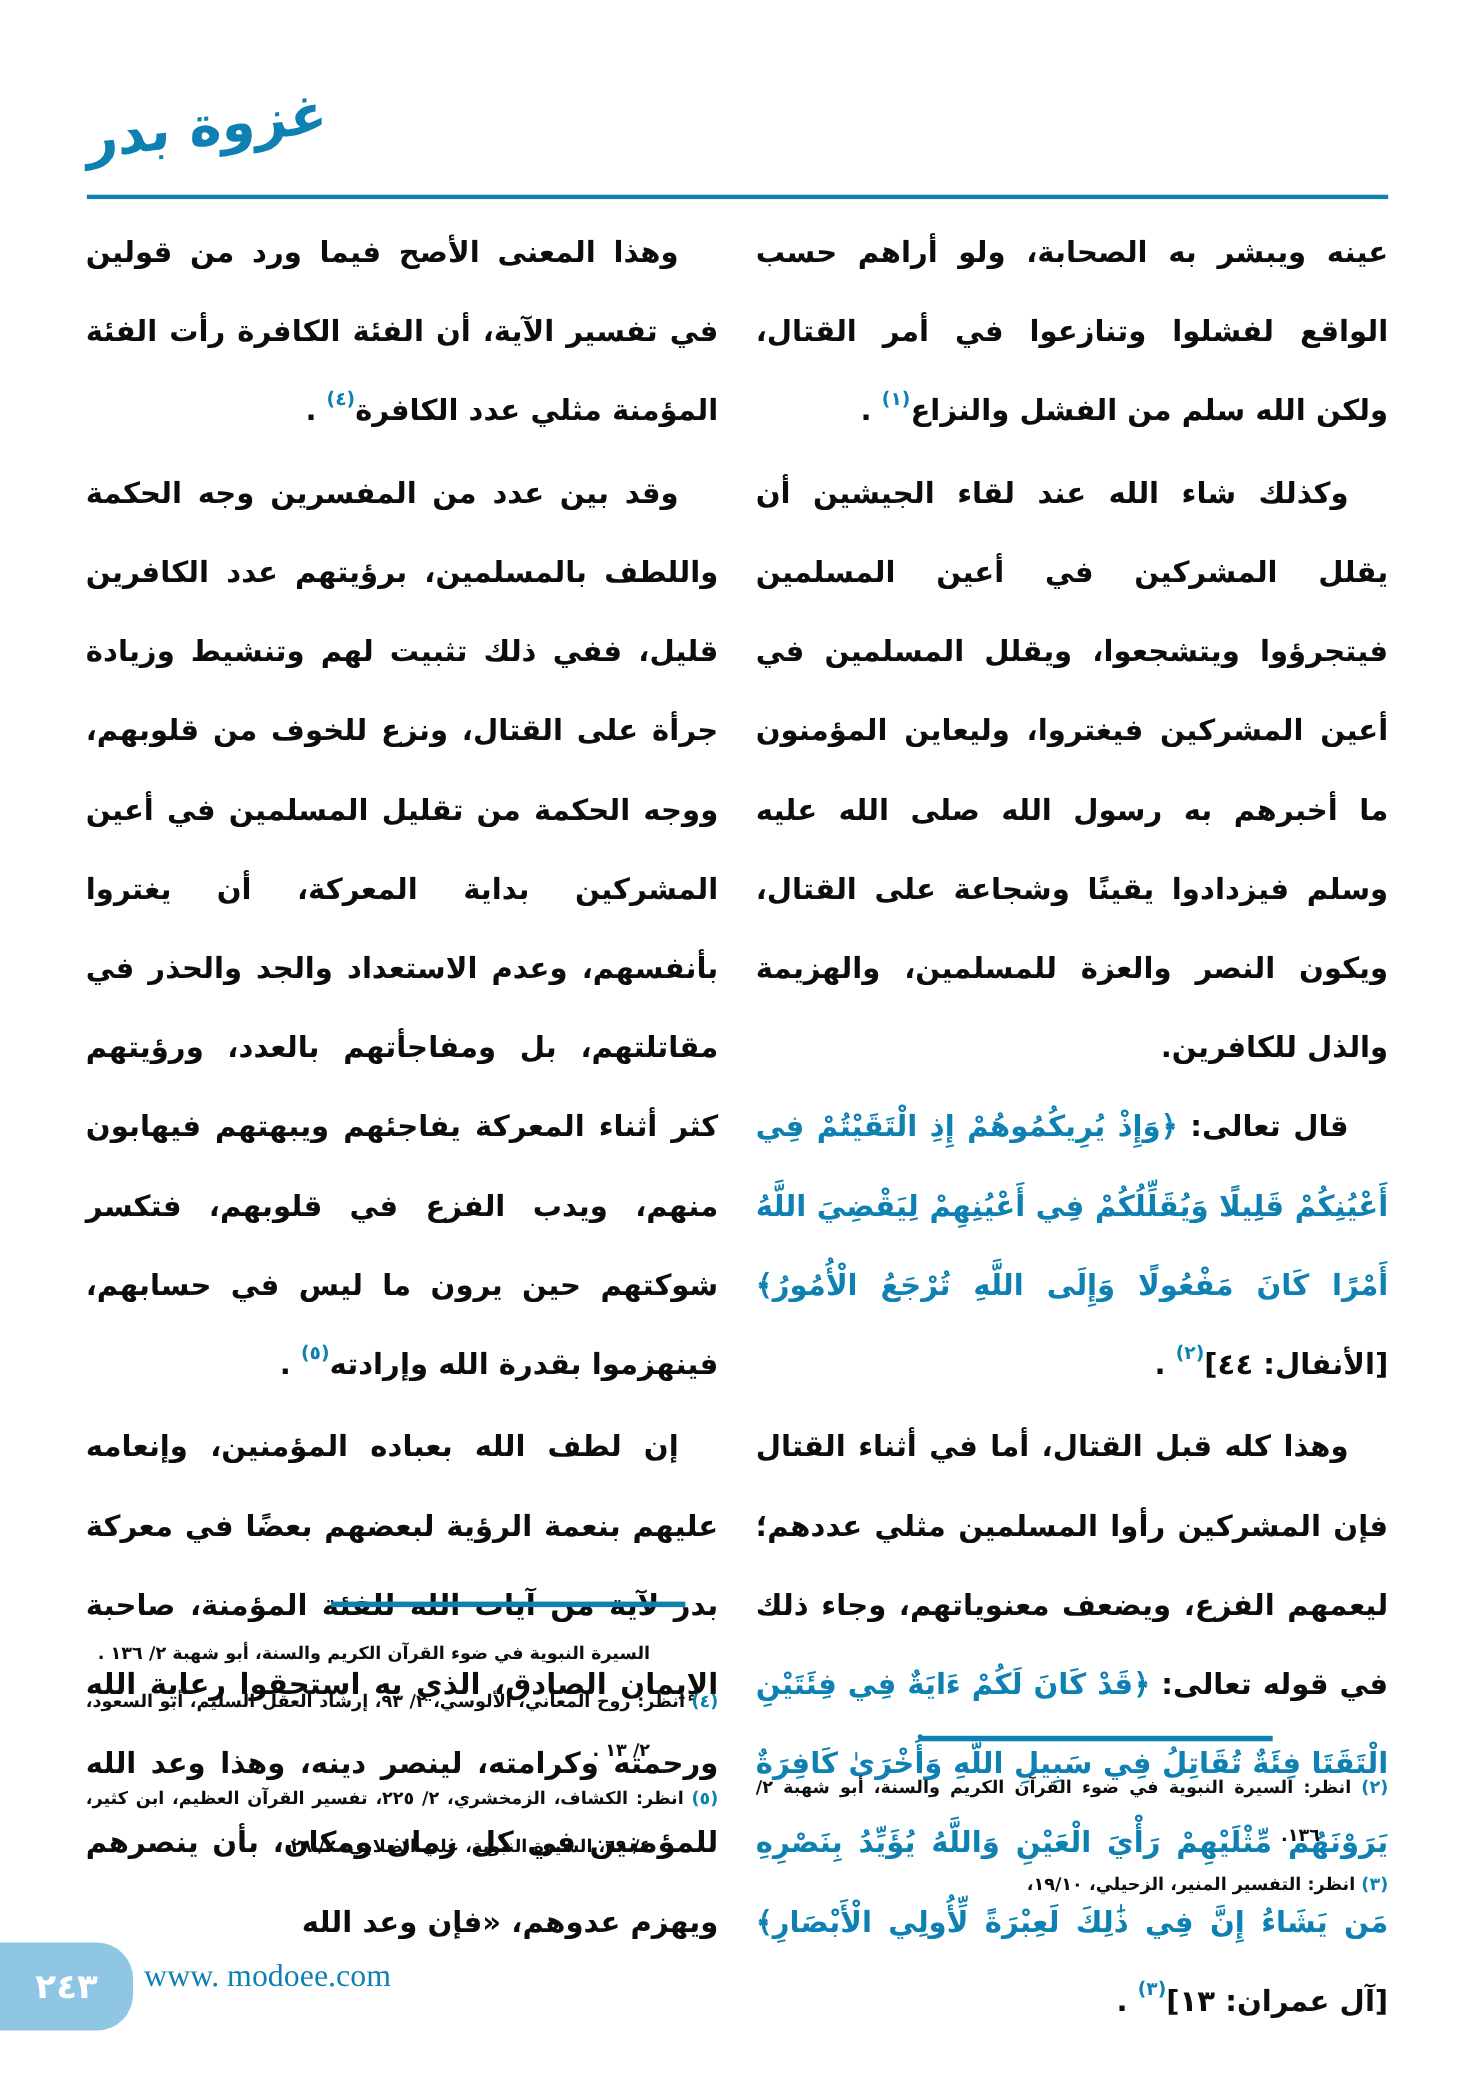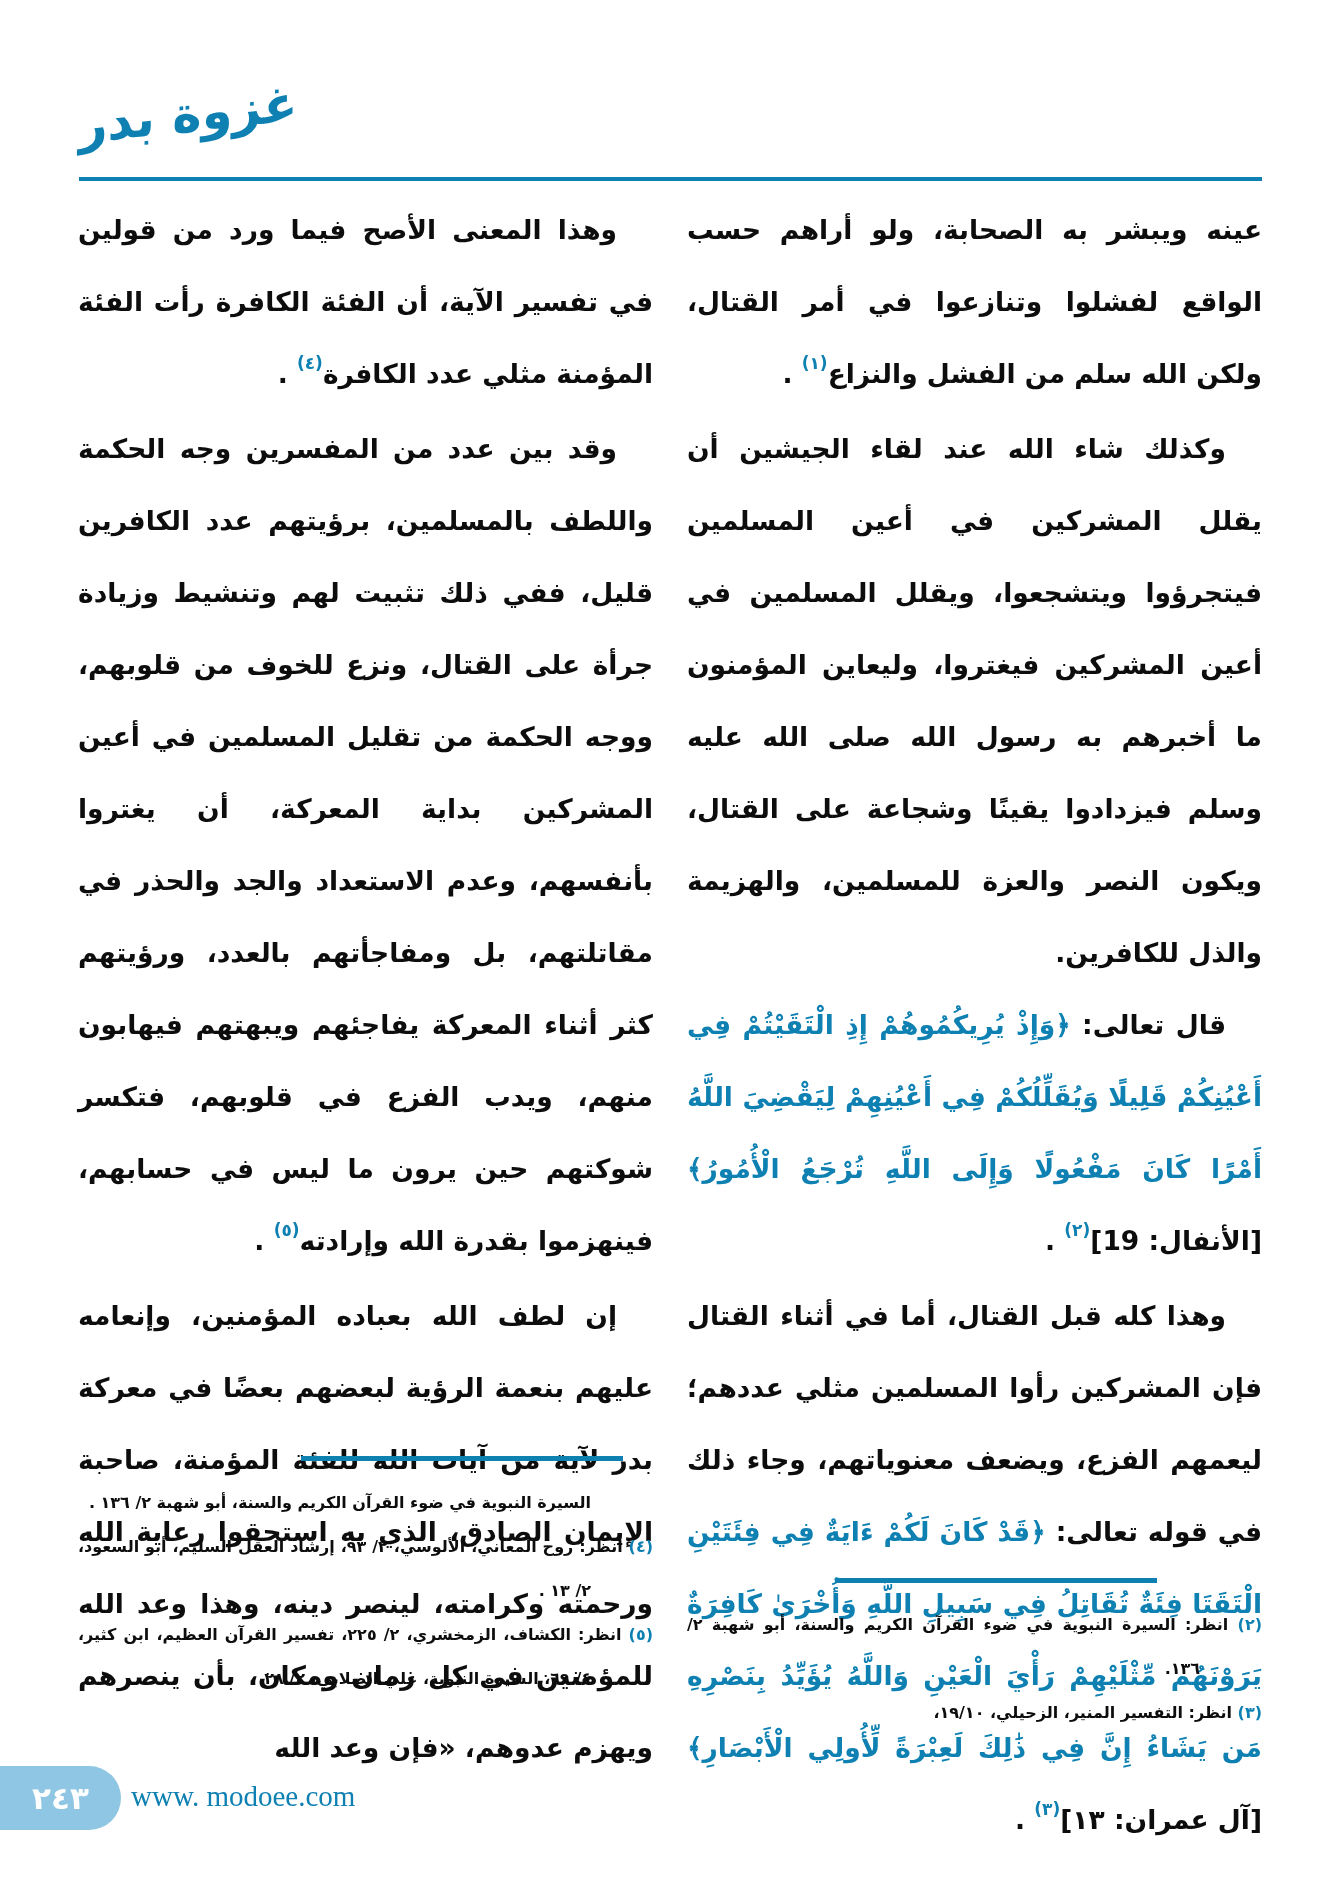--- a/index.html
+++ b/index.html
@@ -56,21 +56,21 @@
   .footnote-block p{
     margin:0;font-size:16px;line-height:44px;text-align:justify;
     font-weight:bold;color:var(--ink);
     padding-right:62px;text-indent:-62px;
   }
   .footnote-block p.no-num{text-indent:0;}
   .fn-num{color:var(--accent);}
 
   
   .page-badge{
-    position:absolute;left:0;top:1766px;width:121px;height:64px;
+    position:absolute;left:0;top:1766px;width:121px;height:80px;
     background:var(--badge);border-radius:0 33px 33px 0;
     display:flex;align-items:center;justify-content:center;
     color:#ffffff;font-size:31px;font-weight:bold;
   }
   .site-url{
     position:absolute;left:131px;top:1780px;
     color:var(--accent);font-size:29px;
     font-family:Liberation Serif, serif;
     direction:ltr;
   }
@@ -82,21 +82,21 @@
 
   <div class="chapter-title">غزوة بدر</div>
   <div class="top-rule"></div>
 
   <div class="columns">
 
     <div class="col col-right">
       <div class="body-text">
         <p><span>عينه ويبشر به الصحابة، ولو أراهم حسب الواقع لفشلوا وتنازعوا في أمر القتال، ولكن الله سلم من الفشل والنزاع</span><span class="fn-ref">(١)</span><span> .</span></p>
         <p class="indent"><span>وكذلك شاء الله عند لقاء الجيشين أن يقلل المشركين في أعين المسلمين فيتجرؤوا ويتشجعوا، ويقلل المسلمين في أعين المشركين فيغتروا، وليعاين المؤمنون ما أخبرهم به رسول الله صلى الله عليه وسلم فيزدادوا يقينًا وشجاعة على القتال، ويكون النصر والعزة للمسلمين، والهزيمة والذل للكافرين.</span></p>
-        <p class="indent"><span>قال تعالى: </span><span class="quran">﴿وَإِذْ يُرِيكُمُوهُمْ إِذِ الْتَقَيْتُمْ فِي أَعْيُنِكُمْ قَلِيلًا وَيُقَلِّلُكُمْ فِي أَعْيُنِهِمْ لِيَقْضِيَ اللَّهُ أَمْرًا كَانَ مَفْعُولًا وَإِلَى اللَّهِ تُرْجَعُ الْأُمُورُ﴾</span><span> [الأنفال: 19]</span><span class="fn-ref">(٢)</span><span> .</span></p>
+        <p class="indent"><span>قال تعالى: </span><span class="quran">﴿وَإِذْ يُرِيكُمُوهُمْ إِذِ الْتَقَيْتُمْ فِي أَعْيُنِكُمْ قَلِيلًا وَيُقَلِّلُكُمْ فِي أَعْيُنِهِمْ لِيَقْضِيَ اللَّهُ أَمْرًا كَانَ مَفْعُولًا وَإِلَى اللَّهِ تُرْجَعُ الْأُمُورُ﴾</span><span> [الأنفال: ٤٤]</span><span class="fn-ref">(٢)</span><span> .</span></p>
         <p class="indent"><span>وهذا كله قبل القتال، أما في أثناء القتال فإن المشركين رأوا المسلمين مثلي عددهم؛ ليعمهم الفزع، ويضعف معنوياتهم، وجاء ذلك في قوله تعالى: </span><span class="quran">﴿قَدْ كَانَ لَكُمْ ءَايَةٌ فِي فِئَتَيْنِ الْتَقَتَا فِئَةٌ تُقَاتِلُ فِي سَبِيلِ اللَّهِ وَأُخْرَىٰ كَافِرَةٌ يَرَوْنَهُم مِّثْلَيْهِمْ رَأْيَ الْعَيْنِ وَاللَّهُ يُؤَيِّدُ بِنَصْرِهِ مَن يَشَاءُ إِنَّ فِي ذَٰلِكَ لَعِبْرَةً لِّأُولِي الْأَبْصَارِ﴾</span><span> [آل عمران: ١٣]</span><span class="fn-ref">(٣)</span><span> .</span></p>
       </div>
       <div class="footnote-block">
         <div class="fn-rule"></div>
         <p><span class="fn-num">(٢)</span> <span>انظر: السيرة النبوية في ضوء القرآن الكريم والسنة، أبو شهبة ٢/ ١٣٦.</span></p>
         <p><span class="fn-num">(٣)</span> <span>انظر: التفسير المنير، الزحيلي، ١٩/١٠،</span></p>
       </div>
     </div>
 
     <div class="col col-left">

